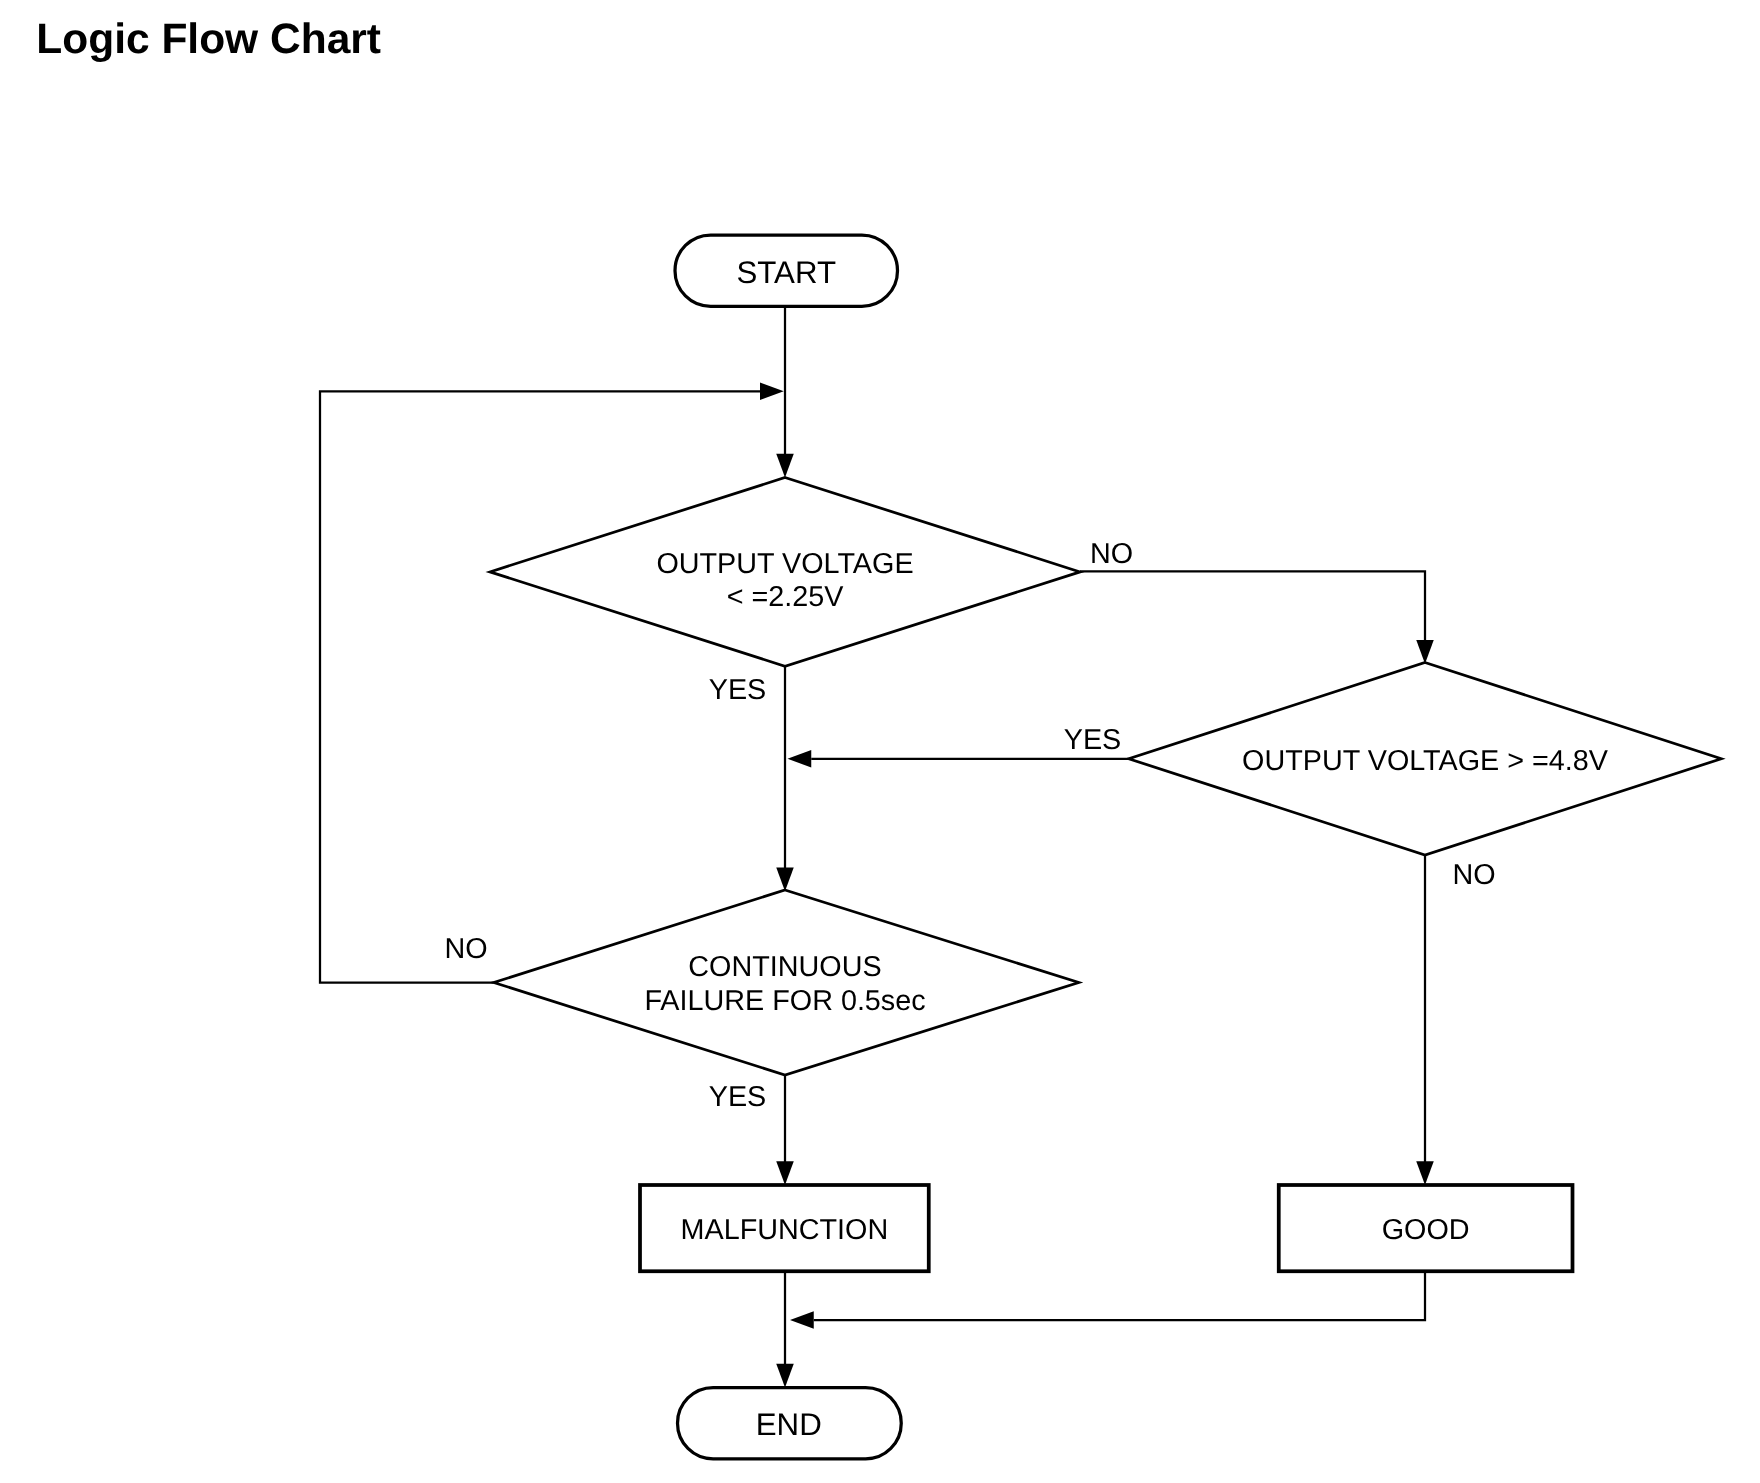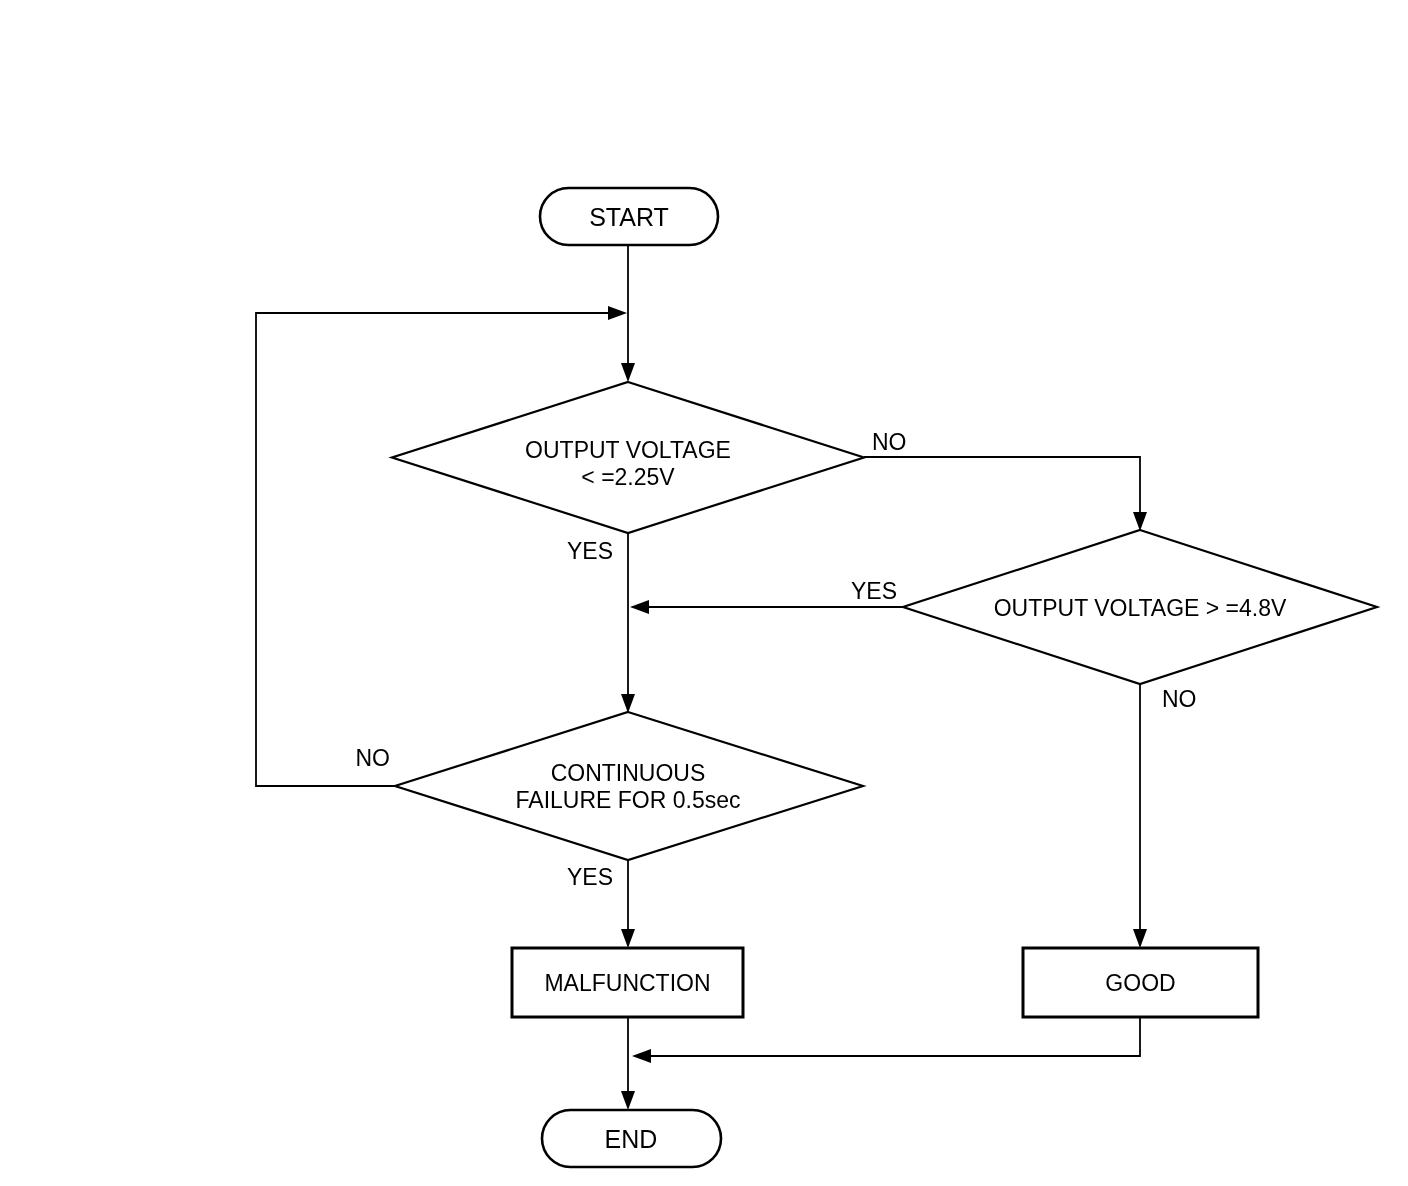--- a/index.html
+++ b/index.html
@@ -56,20 +56,21 @@
     font-size: 23px;
   }
   text.node-label { text-anchor: middle; }
   text.big { font-size: 25px; }
 </style>
 </head>
 <body>
 
 <div class="page">
 
+  <h1 class="page-title">Logic Flow Chart</h1>
 
   <svg class="flow" width="1408" height="1186" viewBox="0 0 1408 1186">
 
     <g>
 
       <path class="edge" d="M628,245 V364"></path>
       <polygon class="arrowhead" points="628,382 621,363 635,363"></polygon>
 
       <path class="edge" d="M395,786 H256 V313 H609"></path>
       <polygon class="arrowhead" points="627,313 608,306 608,320"></polygon>

